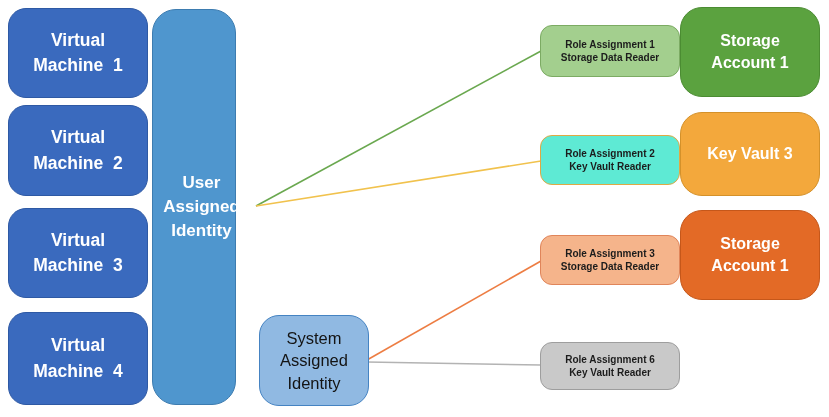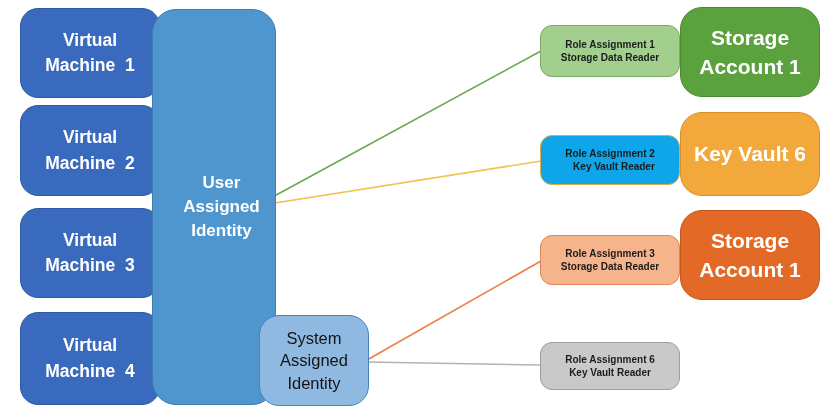--- a/index.html
+++ b/index.html
@@ -16,37 +16,37 @@
     box-sizing: border-box;
     display: flex;
     align-items: center;
     justify-content: center;
     text-align: center;
   }
   .label { white-space: pre; display: block; }
 
   
   .vm {
-    left: 20px; width: 140px;
+    left: 8px; width: 140px;
     background: #3a6abe;
     border: 1.5px solid #2e59a4;
     border-radius: 18px;
     color: #ffffff;
     font-weight: bold;
     font-size: 17.5px;
     line-height: 1.45;
   }
   .vm1 { top: 8px;   height: 90px; }
   .vm2 { top: 105px; height: 91px; }
   .vm3 { top: 208px; height: 90px; }
   .vm4 { top: 312px; height: 93px; }
 
   
   .user-identity {
-    left: 152px; top: 9px; width: 124px; height: 396px;
+    left: 152px; top: 9px; width: 84px; height: 396px;
     background: #4f96ce;
     border: 1.5px solid #3d7cb0;
     border-radius: 24px;
     color: #ffffff;
     font-weight: bold;
     font-size: 17px;
     line-height: 1.4;
     padding-left: 15px;
   }
 
@@ -65,31 +65,31 @@
   
   .role {
     left: 540px; width: 140px;
     border-radius: 12px;
     font-weight: bold;
     font-size: 10px;
     line-height: 1.3;
     color: #1c1c1c;
   }
   .role1 { top: 25px;  height: 52px; background: #a3cf8e; border: 1px solid #7cab63; }
-  .role2 { top: 135px; height: 50px; background: #0ea5e9; border: 1px solid #dfa944; text-align: right; }
+  .role2 { top: 135px; height: 50px; background: #5eead4; border: 1px solid #dfa944; }
   .role3 { top: 235px; height: 50px; background: #f5b48b; border: 1px solid #e0855a; justify-content: center; }
   .role4 { top: 342px; height: 48px; background: #c9c9c9; border: 1px solid #9e9e9e; }
 
   
   .resource {
     left: 680px; width: 140px;
     border-radius: 22px;
     color: #ffffff;
     font-weight: bold;
-    font-size: 21px;
+    font-size: 16px;
     line-height: 1.4;
   }
   .resource1 { top: 7px;   height: 90px; background: #5ba23f; border: 1.5px solid #4b8c32; }
   .resource2 { top: 112px; height: 84px; background: #f3a83c; border: 1.5px solid #d4912a; }
   .resource3 { top: 210px; height: 90px; background: #e36a26; border: 1.5px solid #c5571a; }
   .resource4 { top: 317px; height: 90px; background: #8e8e8e; border: 1.5px solid #7a7a7a; }
 
   .connectors {
     position: absolute;
     left: 0; top: 0;
@@ -153,20 +153,20 @@
   <div class="box role role4">
     <span class="label">Role Assignment 6
 Key Vault Reader</span>
   </div>
 
   <div class="box resource resource1">
     <span class="label">Storage
 Account 1</span>
   </div>
   <div class="box resource resource2">
-    <span class="label">Key Vault 6</span>
+    <span class="label">Key Vault 3</span>
   </div>
   <div class="box resource resource3">
     <span class="label">Storage
 Account 1</span>
   </div>
 
 </div>
 
 </body></html>

